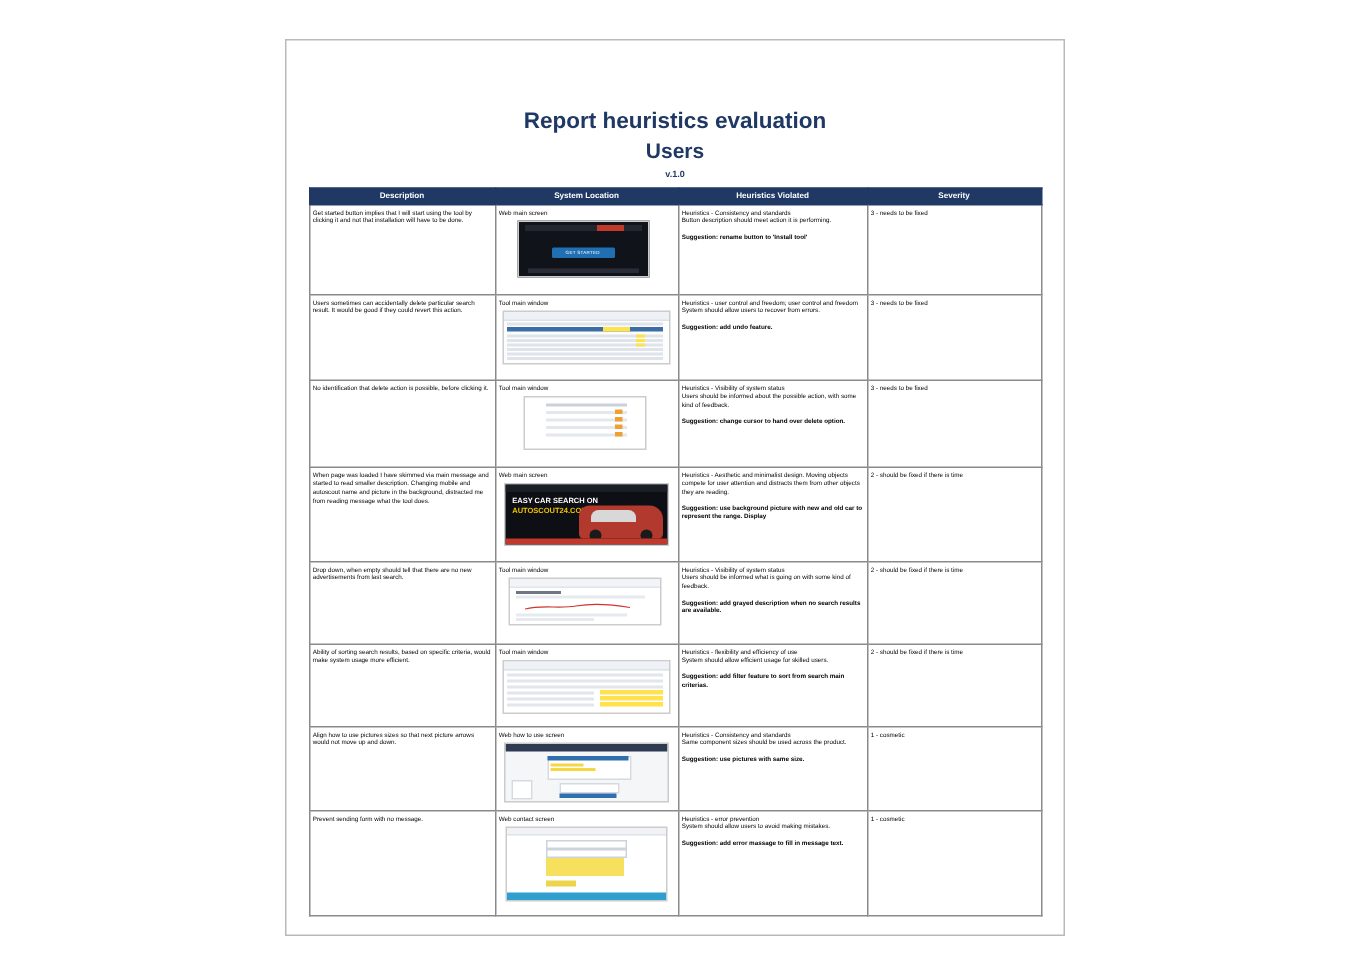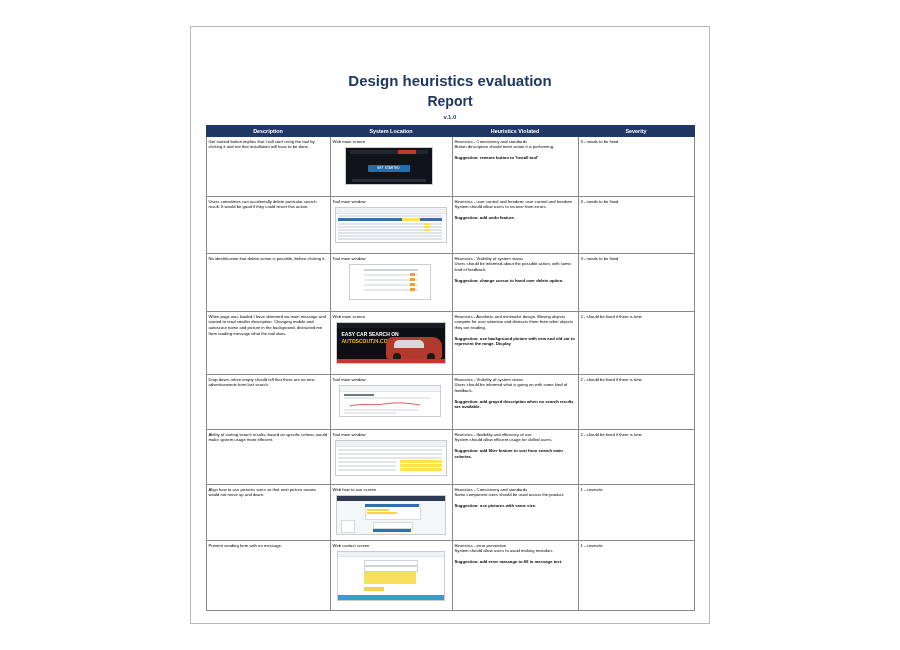--- a/index.html
+++ b/index.html
@@ -138,22 +138,22 @@
   .shot8 .ylw { position: absolute; left: 26px; width: 52px; background: #f6e05e; }
   .shot8 .btn { position: absolute; left: 26px; width: 20px; height: 4px; background: #edd44a; }
   .shot8 .footbar { position: absolute; bottom: 0; left: 0; right: 0; height: 5px; background: #2f9fd0; }
 </style>
 </head>
 <body>
 
 <div class="page">
 
   <div class="doc-title">
-    <span>Design heuristics evaluation</span><br>
-    <span class="line2">Report</span>
+    <span>Report heuristics evaluation</span><br>
+    <span class="line2">Users</span>
   </div>
   <div class="doc-version">v.1.0</div>
 
   <table class="report">
     <colgroup>
       <col class="c-desc">
         <col class="c-loc">
         <col class="c-heur">
         <col class="c-sev">
     </colgroup>

